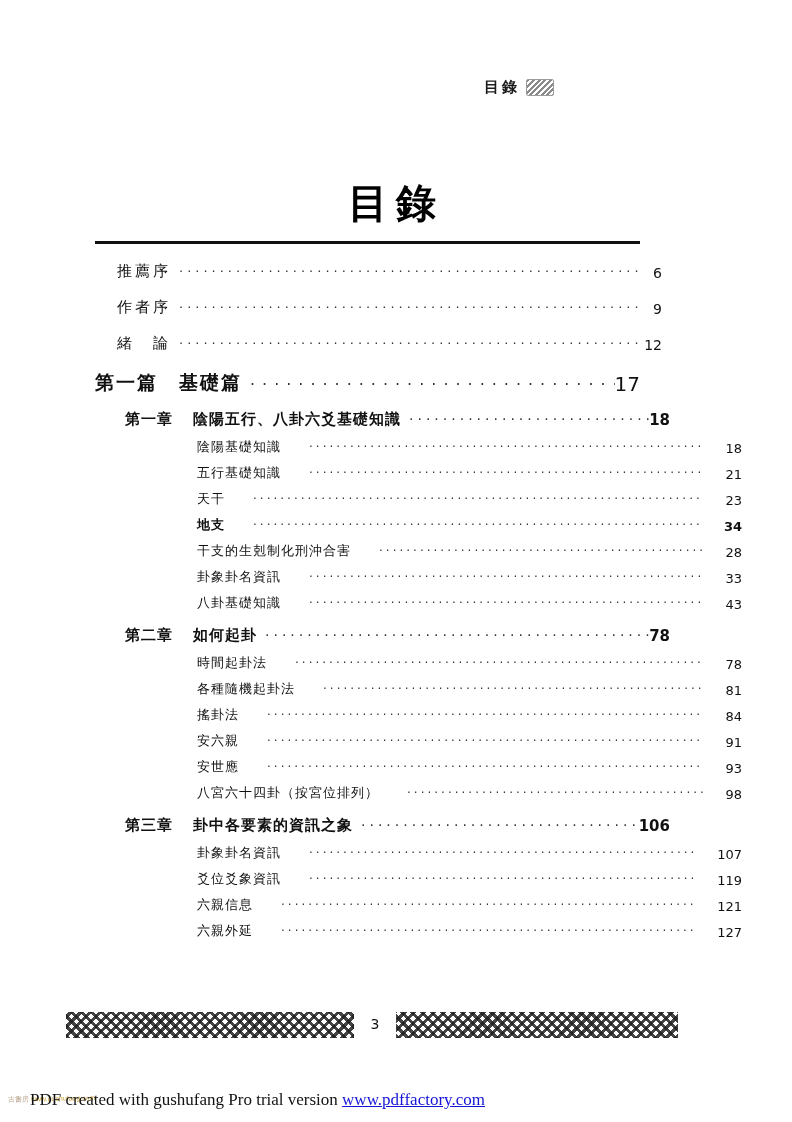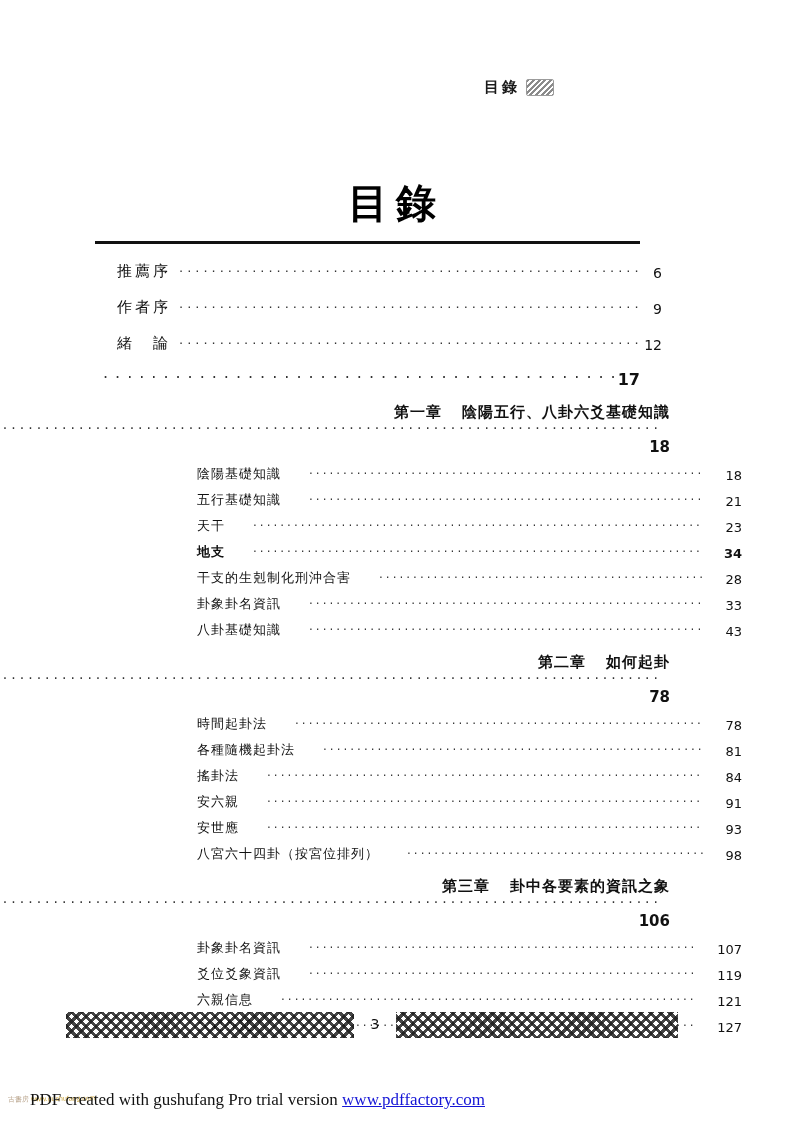--- a/index.html
+++ b/index.html
@@ -131,31 +131,30 @@
   .lvl-part .label {
     font-size: 19px;
     font-weight: bold;
     letter-spacing: 2px;
   }
   .lvl-part .dots {
     font-size: 16px;
     letter-spacing: 7px;
   }
   .lvl-part .page-num {
-    font-size: 16px;
-    font-weight: bold;
+    font-size: 20px;
+    font-weight: normal;
     width: 34px;
   }
 
   
   .lvl-chapter {
     margin-top: 14px;
     margin-bottom: 9px;
     padding-left: 30px;
-    flex-direction: column;
   }
   .lvl-chapter .label {
     font-size: 15px;
     font-weight: bold;
     letter-spacing: 1px;
   }
   .lvl-chapter .label .ch-num {
     display: inline-block;
     width: 68px;
   }
@@ -261,20 +260,21 @@
       <span class="dots">····································································································</span>
       <span class="page-num">9</span>
     </div>
     <div class="row lvl-front">
       <span class="label">緒　論</span>
       <span class="dots">····································································································</span>
       <span class="page-num">12</span>
     </div>
 
     <div class="row lvl-part">
+      <span class="label">第一篇　基礎篇</span>
       <span class="dots">····································································································</span>
       <span class="page-num">17</span>
     </div>
 
     <div class="row lvl-chapter">
       <span class="label"><span class="ch-num">第一章</span><span>陰陽五行、八卦六爻基礎知識</span></span>
       <span class="dots">····································································································</span>
       <span class="page-num">18</span>
     </div>
     <div class="row lvl-section">

